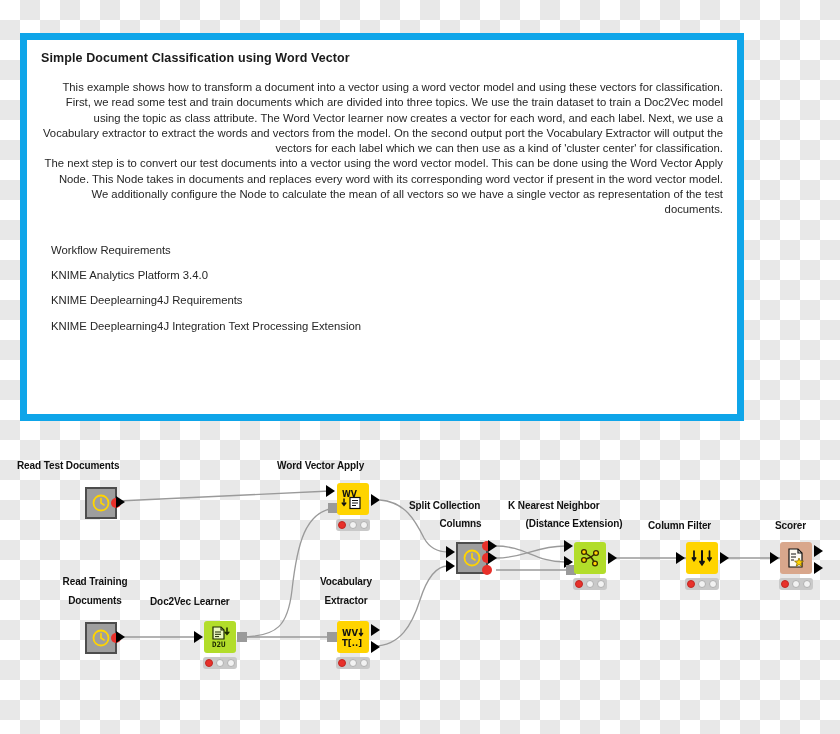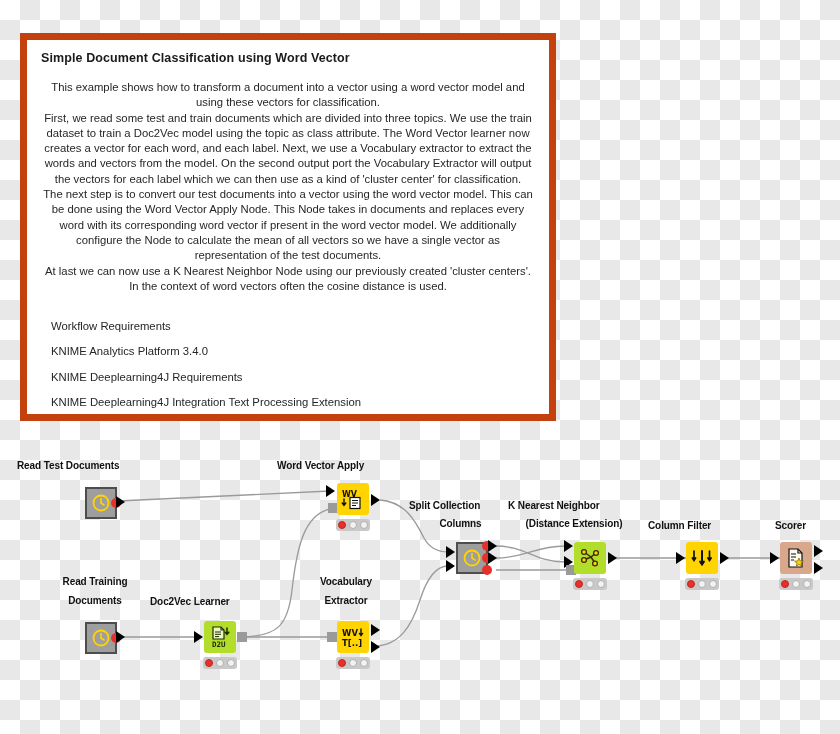--- a/index.html
+++ b/index.html
@@ -19,41 +19,41 @@
       linear-gradient(45deg, #e8e8e8 25%, transparent 25%, transparent 75%, #e8e8e8 75%);
     background-size: 40px 40px;
     background-position: 0 0, 20px 20px;
   }
 
   
   #annotation-note {
     position: absolute;
     left: 20px;
     top: 33px;
-    width: 536px;
+    width: 724px;
     height: 388px;
     background: #ffffff;
-    border: 7px solid #c2410c;
+    border: 7px solid #0ea5e9;
     box-sizing: border-box;
     padding: 11px 14px 0 14px;
   }
   #note-title {
     font-size: 12.5px;
     font-weight: bold;
     color: #1a1a1a;
     letter-spacing: 0.1px;
     margin: 0 0 14px 0;
     line-height: 1.2;
   }
   .note-para {
     font-size: 11.3px;
     color: #262626;
     line-height: 15.3px;
     margin: 0;
-    text-align: center;
+    text-align: right;
   }
   .note-gap { height: 15px; }
   .note-req-line {
     font-size: 11.3px;
     color: #262626;
     line-height: 15.3px;
     margin: 10px;
   }
 
   
@@ -165,21 +165,20 @@
   }
 </style>
 </head>
 <body>
 
 <div id="annotation-note">
   <div id="note-title">Simple Document Classification using Word Vector</div>
   <p class="note-para">This example shows how to transform a document into a vector using a word vector model and using these vectors for classification.</p>
   <p class="note-para">First, we read some test and train documents which are divided into three topics. We use the train dataset to train a Doc2Vec model using the topic as class attribute. The Word Vector learner now creates a vector for each word, and each label. Next, we use a Vocabulary extractor to extract the words and vectors from the model. On the second output port the Vocabulary Extractor will output the vectors for each label which we can then use as a kind of 'cluster center' for classification.</p>
   <p class="note-para">The next step is to convert our test documents into a vector using the word vector model. This can be done using the Word Vector Apply Node. This Node takes in documents and replaces every word with its corresponding word vector if present in the word vector model. We additionally configure the Node to calculate the mean of all vectors so we have a single vector as representation of the test documents.</p>
-  <p class="note-para">At last we can now use a K Nearest Neighbor Node using our previously created 'cluster centers'. In the context of word vectors often the cosine distance is used.</p>
   <div class="note-gap"></div>
   <div class="note-req-line">Workflow Requirements</div>
   <div class="note-req-line">KNIME Analytics Platform 3.4.0</div>
   <div class="note-req-line">KNIME Deeplearning4J Requirements</div>
   <div class="note-req-line">KNIME Deeplearning4J Integration Text Processing Extension</div>
 </div>
 
 <div id="workflow-canvas">
 
   <svg id="connections-layer" viewBox="0 0 840 734" xmlns="http://www.w3.org/2000/svg">

